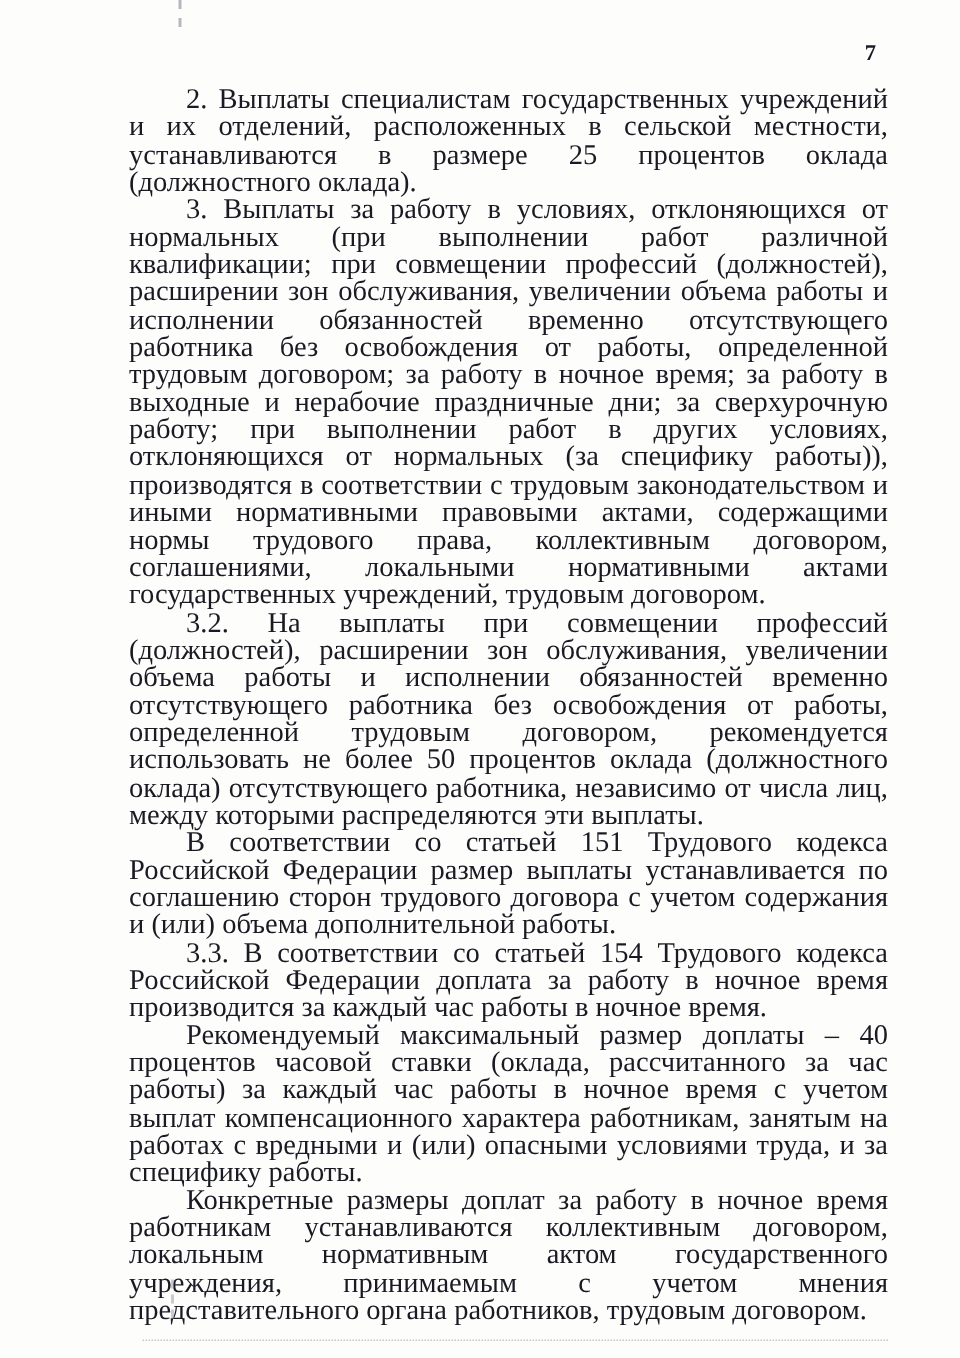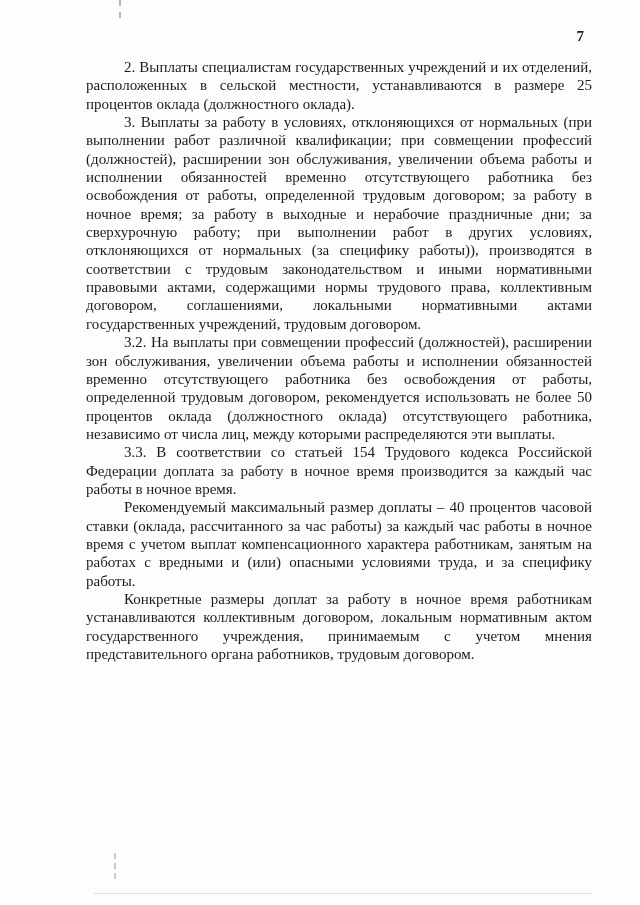--- a/index.html
+++ b/index.html
@@ -21,21 +21,21 @@
     top: 28px;
     right: 56px;
     font-size: 15px;
     font-weight: bold;
   }
   .text-block {
     position: absolute;
     top: 58px;
     left: 86px;
     width: 506px;
-    font-size: 15px;
+    font-size: 19px;
     line-height: 18.35px;
     text-align: justify;
   }
   .text-block p {
     margin: 0;
     padding: 0;
     text-indent: 38px;
   }
   
   .scan-mark-top {
@@ -72,20 +72,21 @@
 <div class="page">
 
   <div class="scan-mark-top"></div>
 
   <div class="page-number">7</div>
 
   <div class="text-block">
     <p>2. Выплаты специалистам государственных учреждений и их отделений, расположенных в сельской местности, устанавливаются в размере 25 процентов оклада (должностного оклада).</p>
     <p>3. Выплаты за работу в условиях, отклоняющихся от нормальных (при выполнении работ различной квалификации; при совмещении профессий (должностей), расширении зон обслуживания, увеличении объема работы и исполнении обязанностей временно отсутствующего работника без освобождения от работы, определенной трудовым договором; за работу в ночное время; за работу в выходные и нерабочие праздничные дни; за сверхурочную работу; при выполнении работ в других условиях, отклоняющихся от нормальных (за специфику работы)), производятся в соответствии с трудовым законодательством и иными нормативными правовыми актами, содержащими нормы трудового права, коллективным договором, соглашениями, локальными нормативными актами государственных учреждений, трудовым договором.</p>
     <p>3.2. На выплаты при совмещении профессий (должностей), расширении зон обслуживания, увеличении объема работы и исполнении обязанностей временно отсутствующего работника без освобождения от работы, определенной трудовым договором, рекомендуется использовать не более 50 процентов оклада (должностного оклада) отсутствующего работника, независимо от числа лиц, между которыми распределяются эти выплаты.</p>
+    <p>В соответствии со статьей 151 Трудового кодекса Российской Федерации размер выплаты устанавливается по соглашению сторон трудового договора с учетом содержания и (или) объема дополнительной работы.</p>
     <p>3.3. В соответствии со статьей 154 Трудового кодекса Российской Федерации доплата за работу в ночное время производится за каждый час работы в ночное время.</p>
     <p>Рекомендуемый максимальный размер доплаты – 40 процентов часовой ставки (оклада, рассчитанного за час работы) за каждый час работы в ночное время с учетом выплат компенсационного характера работникам, занятым на работах с вредными и (или) опасными условиями труда, и за специфику работы.</p>
     <p>Конкретные размеры доплат за работу в ночное время работникам устанавливаются коллективным договором, локальным нормативным актом государственного учреждения, принимаемым с учетом мнения представительного органа работников, трудовым договором.</p>
   </div>
 
   <div class="scan-mark-bottom"></div>
   <div class="scan-dotted-line"></div>
 
 </div>
 

